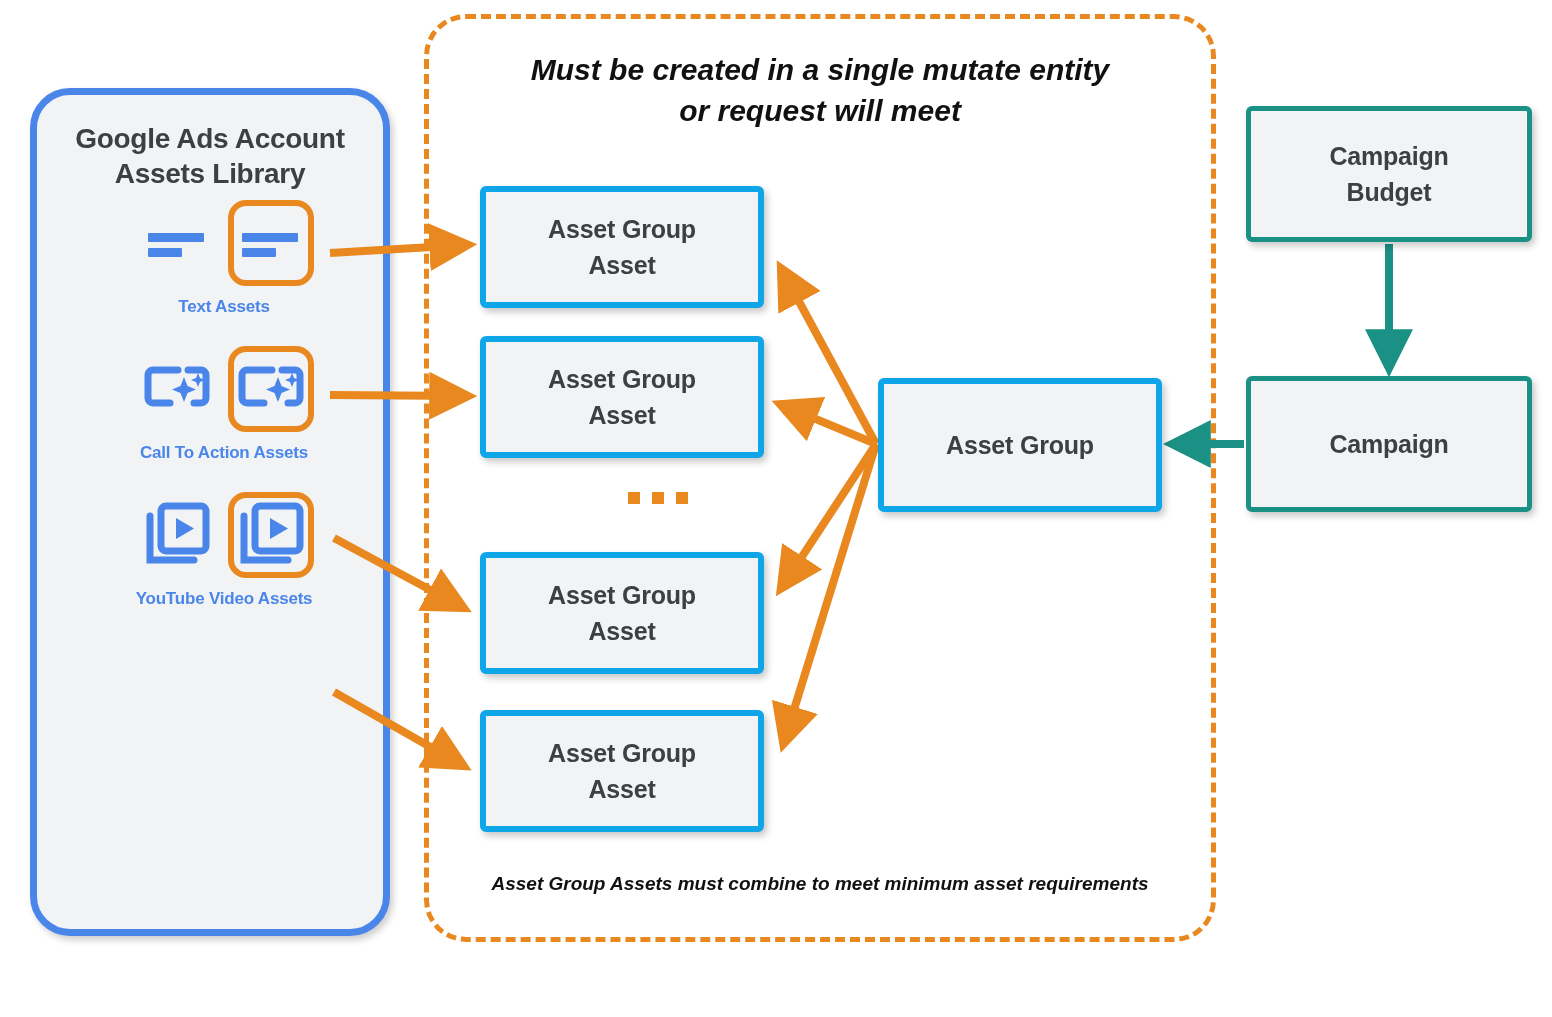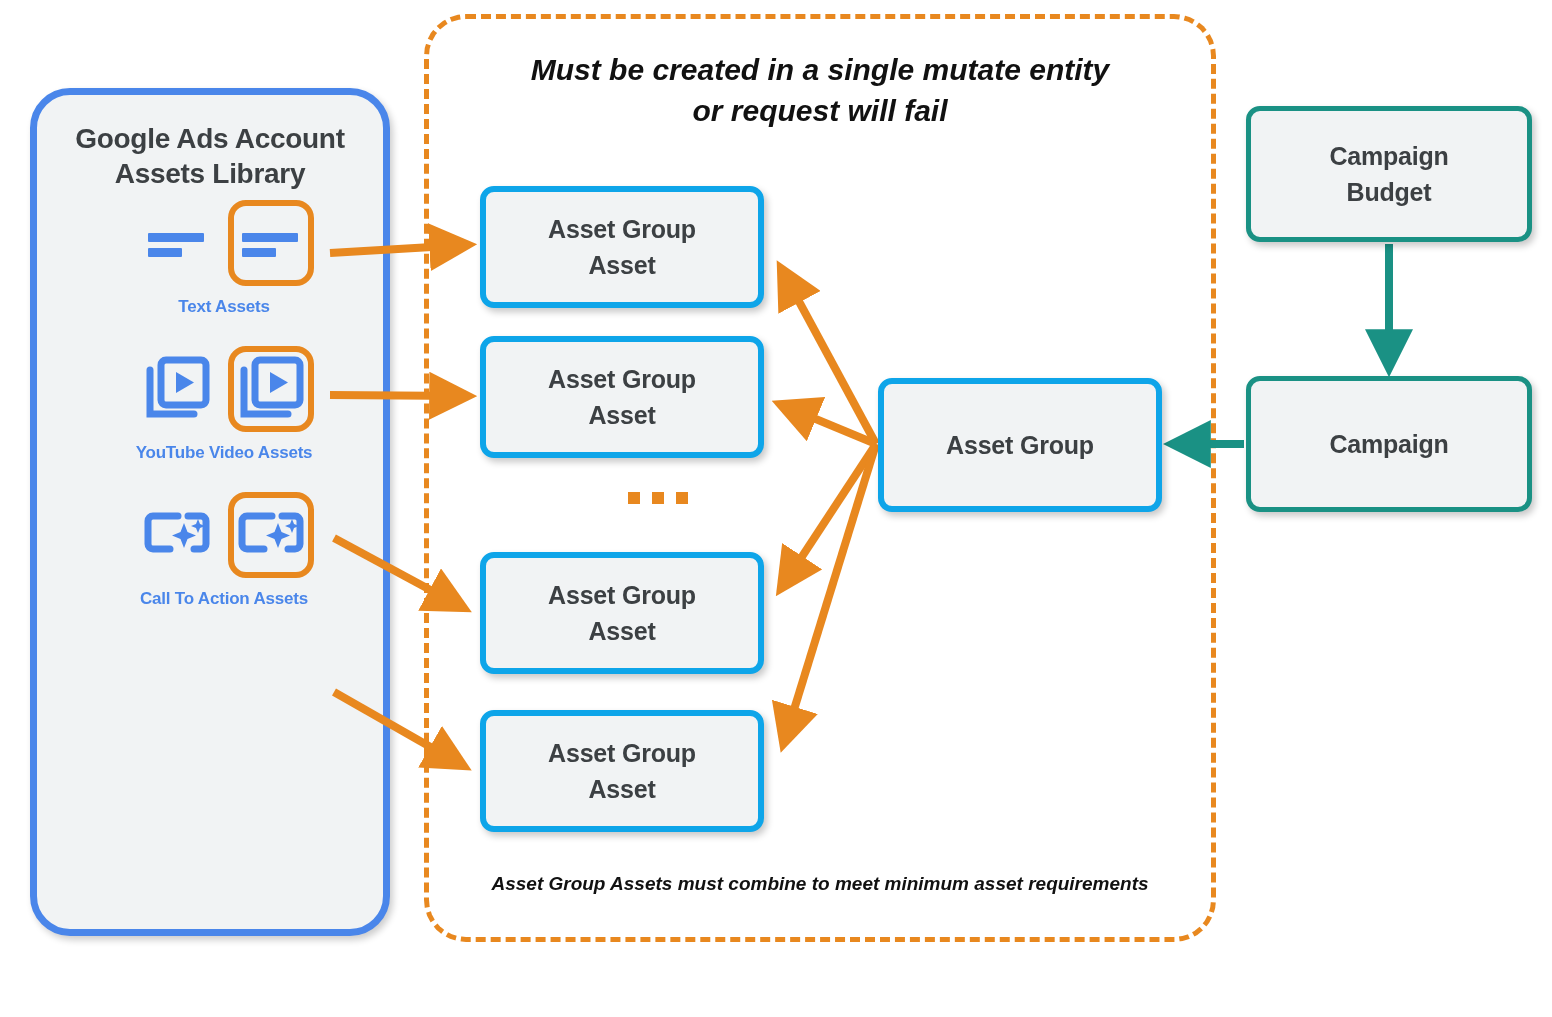--- a/index.html
+++ b/index.html
@@ -121,21 +121,21 @@
     font-weight: bold;
     color: #111111;
     z-index: 3;
     font-style: italic;
   }
 
   
   .entity-box {
     position: absolute;
     background: #f1f3f4;
-    border-radius: 14px;
+    border-radius: 6px;
     box-sizing: border-box;
     display: flex;
     align-items: center;
     justify-content: center;
     text-align: center;
     color: #3c4043;
     font-size: 25px;
     font-weight: bold;
     line-height: 1.45;
     box-shadow: 3px 4px 7px rgba(0,0,0,0.22);
@@ -253,64 +253,64 @@
           </svg>
         </div>
       </div>
       <div class="asset-caption">Text Assets</div>
     </div>
 
 
     <div class="asset-row">
       <div class="asset-icons">
         <div class="icon-box">
-          <svg width="66" height="66" viewBox="0 0 66 66">
-            <path d="M6 14 L6 58 L50 58" fill="none" stroke="#4a86ea" stroke-width="7" stroke-linecap="round"></path>
-            <rect x="17" y="4" width="45" height="45" rx="5" fill="none" stroke="#4a86ea" stroke-width="7"></rect>
-            <path d="M32 16 L50 26.5 L32 37 Z" fill="#4a86ea"></path>
-          </svg>
-        </div>
-        <div class="icon-box highlighted">
-          <svg width="66" height="66" viewBox="0 0 66 66">
-            <path d="M6 14 L6 58 L50 58" fill="none" stroke="#4a86ea" stroke-width="7" stroke-linecap="round"></path>
-            <rect x="17" y="4" width="45" height="45" rx="5" fill="none" stroke="#4a86ea" stroke-width="7"></rect>
-            <path d="M32 16 L50 26.5 L32 37 Z" fill="#4a86ea"></path>
-          </svg>
-        </div>
-      </div>
-      <div class="asset-caption">YouTube Video  Assets</div>
-    </div>
-
-    <div class="asset-row">
-      <div class="asset-icons">
-        <div class="icon-box">
           <svg width="66" height="48" viewBox="0 0 66 48">
             <path d="M34 5 L9 5 A5 5 0 0 0 4 10 L4 33 A5 5 0 0 0 9 38 L26 38" fill="none" stroke="#4a86ea" stroke-width="7" stroke-linecap="round"></path>
             <path d="M44 5 L57 5 A5 5 0 0 1 62 10 L62 33 A5 5 0 0 1 57 38 L50 38" fill="none" stroke="#4a86ea" stroke-width="7" stroke-linecap="round"></path>
             <path d="M40 12 L43.5 21 L52 24.5 L43.5 28 L40 37 L36.5 28 L28 24.5 L36.5 21 Z" fill="#4a86ea"></path>
             <path d="M54 8 L56 13 L61 15 L56 17 L54 22 L52 17 L47 15 L52 13 Z" fill="#4a86ea"></path>
           </svg>
         </div>
         <div class="icon-box highlighted">
           <svg width="66" height="48" viewBox="0 0 66 48">
             <path d="M34 5 L9 5 A5 5 0 0 0 4 10 L4 33 A5 5 0 0 0 9 38 L26 38" fill="none" stroke="#4a86ea" stroke-width="7" stroke-linecap="round"></path>
             <path d="M44 5 L57 5 A5 5 0 0 1 62 10 L62 33 A5 5 0 0 1 57 38 L50 38" fill="none" stroke="#4a86ea" stroke-width="7" stroke-linecap="round"></path>
             <path d="M40 12 L43.5 21 L52 24.5 L43.5 28 L40 37 L36.5 28 L28 24.5 L36.5 21 Z" fill="#4a86ea"></path>
             <path d="M54 8 L56 13 L61 15 L56 17 L54 22 L52 17 L47 15 L52 13 Z" fill="#4a86ea"></path>
           </svg>
         </div>
       </div>
       <div class="asset-caption">Call To Action Assets</div>
     </div>
 
+    <div class="asset-row">
+      <div class="asset-icons">
+        <div class="icon-box">
+          <svg width="66" height="66" viewBox="0 0 66 66">
+            <path d="M6 14 L6 58 L50 58" fill="none" stroke="#4a86ea" stroke-width="7" stroke-linecap="round"></path>
+            <rect x="17" y="4" width="45" height="45" rx="5" fill="none" stroke="#4a86ea" stroke-width="7"></rect>
+            <path d="M32 16 L50 26.5 L32 37 Z" fill="#4a86ea"></path>
+          </svg>
+        </div>
+        <div class="icon-box highlighted">
+          <svg width="66" height="66" viewBox="0 0 66 66">
+            <path d="M6 14 L6 58 L50 58" fill="none" stroke="#4a86ea" stroke-width="7" stroke-linecap="round"></path>
+            <rect x="17" y="4" width="45" height="45" rx="5" fill="none" stroke="#4a86ea" stroke-width="7"></rect>
+            <path d="M32 16 L50 26.5 L32 37 Z" fill="#4a86ea"></path>
+          </svg>
+        </div>
+      </div>
+      <div class="asset-caption">YouTube Video  Assets</div>
+    </div>
+
   </div>
 
   <div id="mutate-note">
     <div>Must be created in a single mutate entity</div>
-    <div>or request will fail</div>
+    <div>or request will meet</div>
   </div>
   <div id="combine-note">Asset Group Assets must combine to meet minimum asset requirements</div>
 
   <div class="entity-box orange aga-box" id="aga-1">
     <div>
       <div>Asset Group</div>
       <div>Asset</div>
     </div>
   </div>
   <div class="entity-box orange aga-box" id="aga-2">

